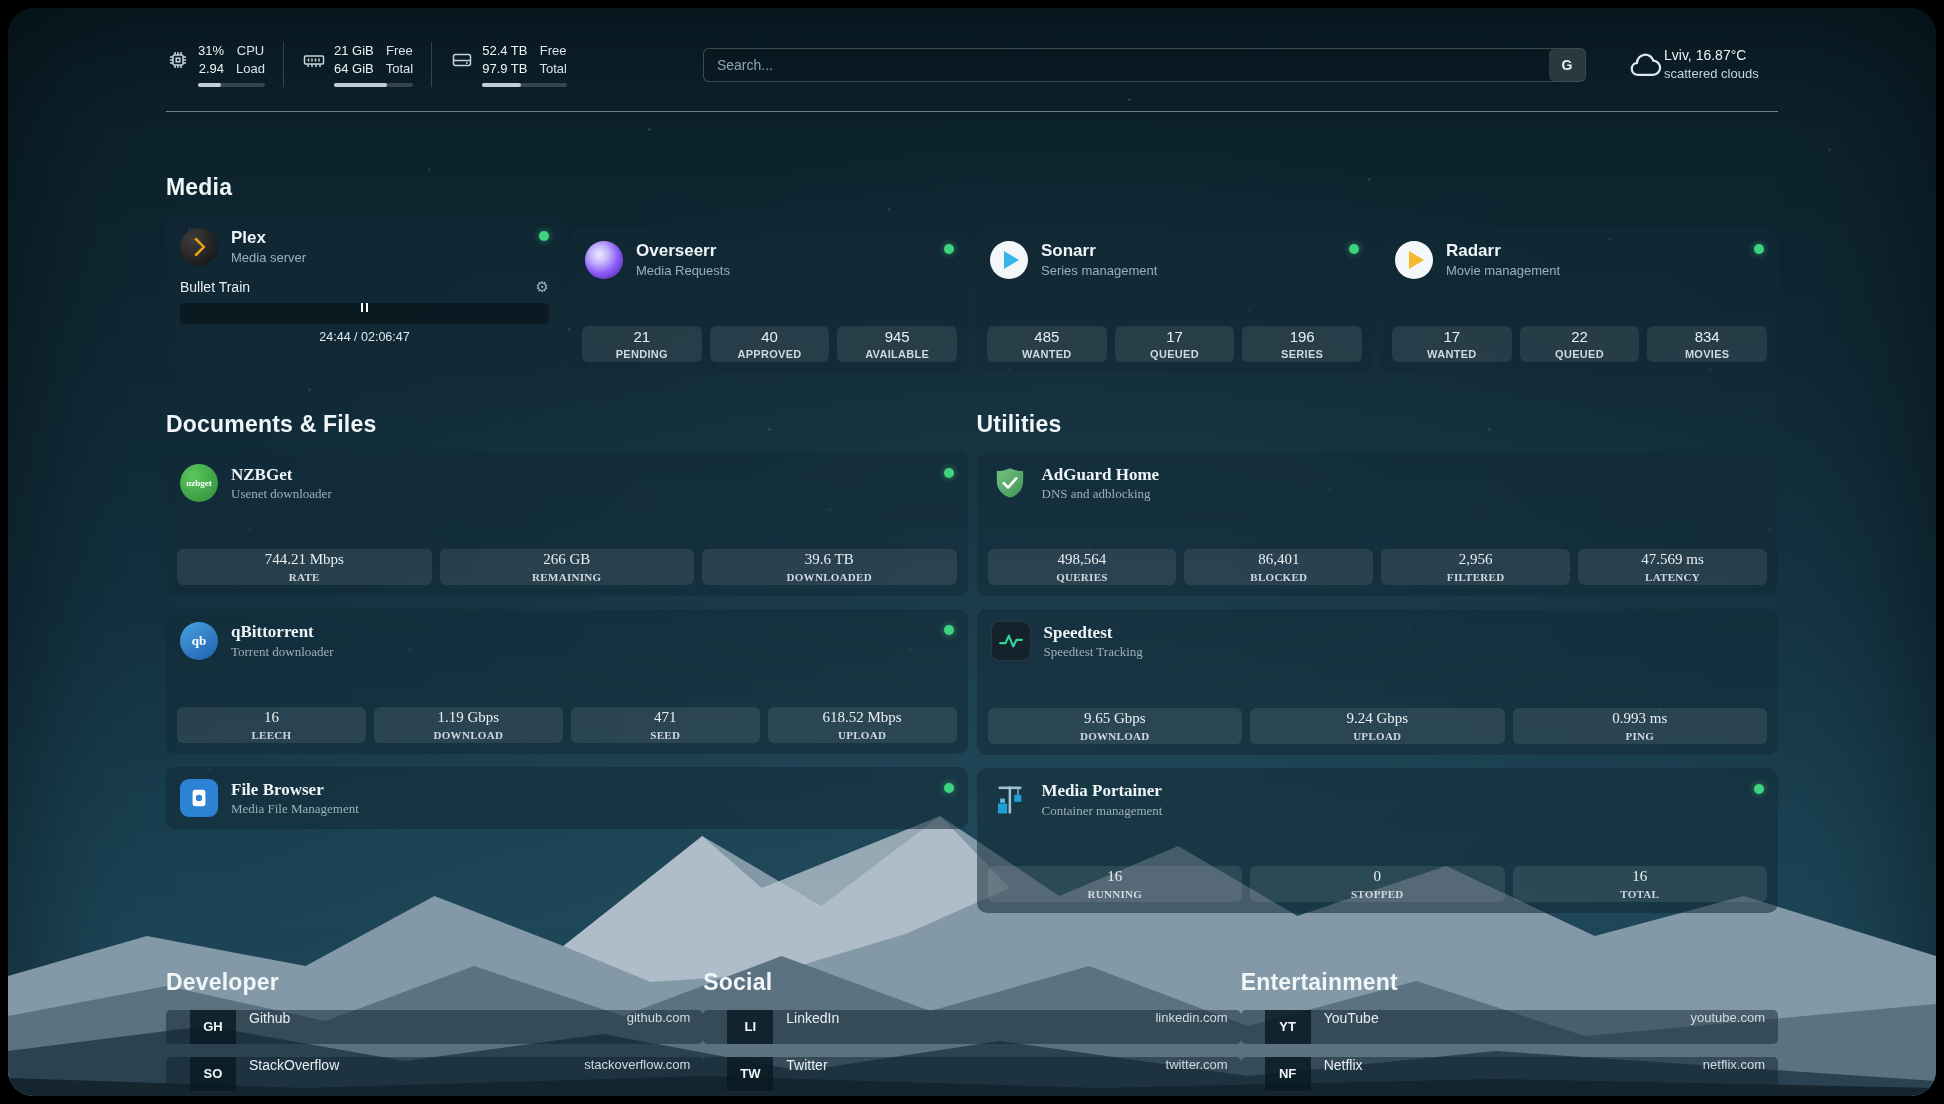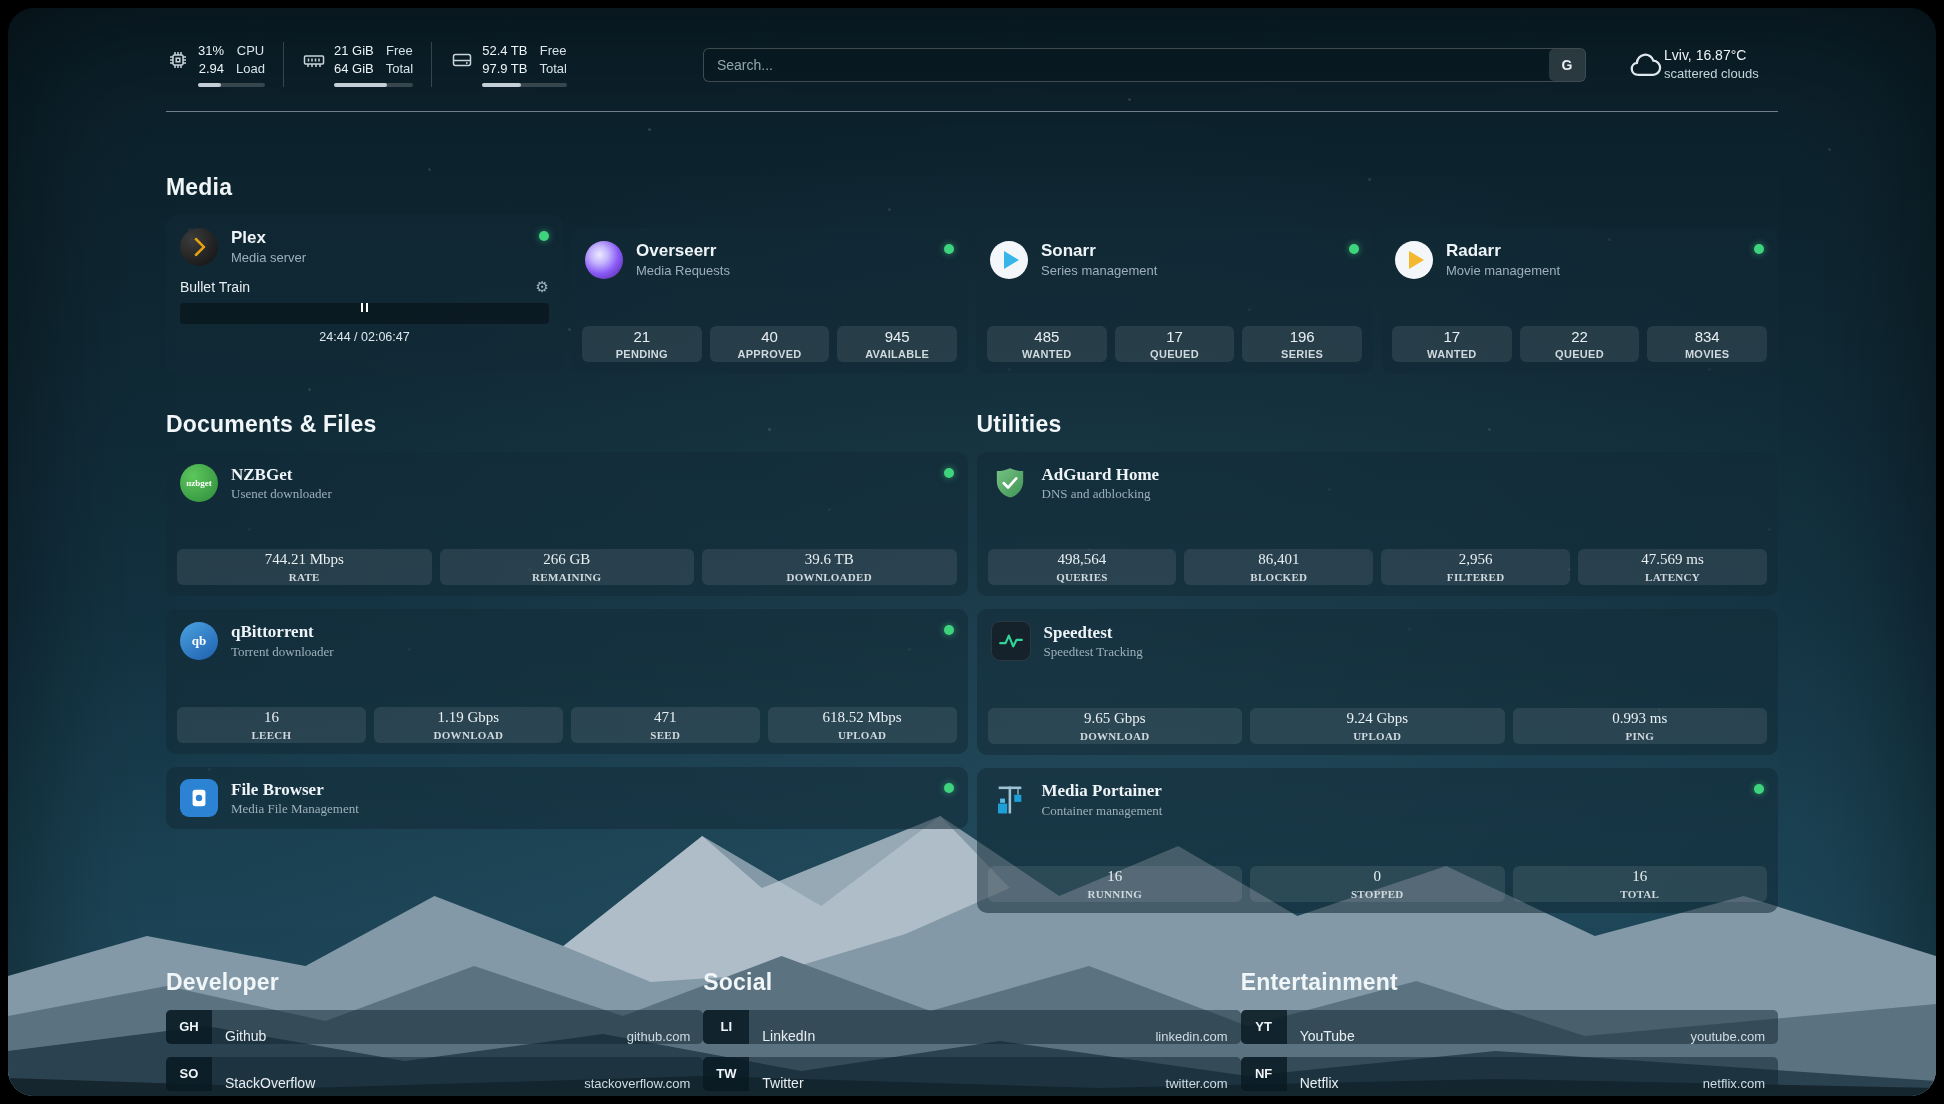--- a/index.html
+++ b/index.html
@@ -106,22 +106,22 @@
     border-radius:4px;height:21px;padding:0 9px;flex-direction:column;}
   .pause-icon{display:flex;gap:2.5px;flex:0 0 auto;}
   .pause-icon i{display:block;width:2.5px;height:9px;background:#fff;}
   .np-track{flex:1;height:9px;background:rgba(255,255,255,.13);border-radius:4px;overflow:hidden;}
   .np-fill{height:100%;background:#e8eef2;border-radius:4px;}
   .np-time{font-size:12.5px;color:#dfe8ed;flex:0 0 auto;}
 
   
   .bookmarks{display:grid;grid-template-columns:1fr 1fr 1fr;margin-top:56px;align-items:start;}
   .bm-list{margin-top:14px;}
-  .bm{display:flex;align-items:flex-end;height:34px;background:rgba(16,38,48,.5);border-radius:5px;
-    overflow:hidden;margin-top:13px;cursor:pointer;text-decoration:none;}
+  .bm{display:flex;align-items:flex-start;height:34px;background:rgba(16,38,48,.5);border-radius:5px;
+    overflow:hidden;margin-top:13px;cursor:pointer;text-decoration:none;padding-left:24px;}
   .bm:first-child{margin-top:0;}
   .bm-abbr{width:46px;align-self:stretch;background:rgba(8,24,32,.78);display:flex;align-items:center;
     justify-content:center;font-weight:700;font-size:13px;color:#eef4f7;flex:0 0 auto;}
   .bm-name{padding:0 13px;font-size:14px;color:#e8eef2;}
   .bm-url{margin-left:auto;padding:0 13px;font-size:13px;color:#cfdbe2;}
 </style>
 </head>
 <body>
 
 <div class="screen">

